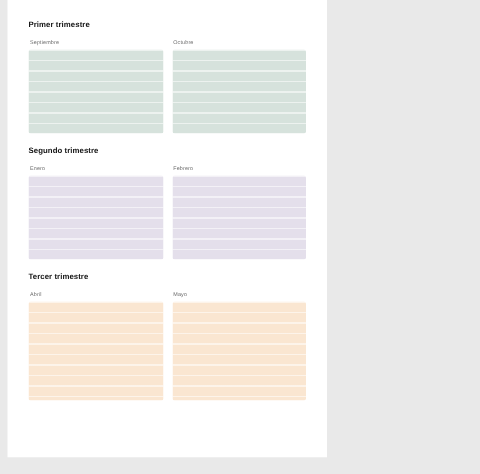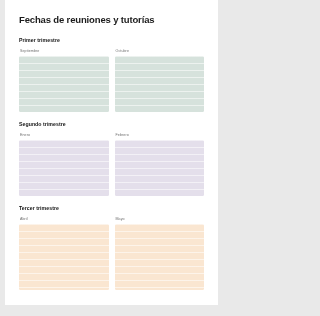--- a/index.html
+++ b/index.html
@@ -101,21 +101,20 @@
   }
 </style>
 </head>
 <body>
 
 <div id="app">
 
   <div class="page">
     <div class="page-inner">
 
-      <h1 class="doc-title">Fechas de reuniones y tutorías</h1>
 
       <div class="section sec-1">
         <div class="section-title">Primer trimestre</div>
         <div class="columns">
           <div class="col">
             <div class="col-label">Septiembre</div>
             <div class="note-box"></div>
           </div>
           <div class="col">
             <div class="col-label">Octubre</div>

